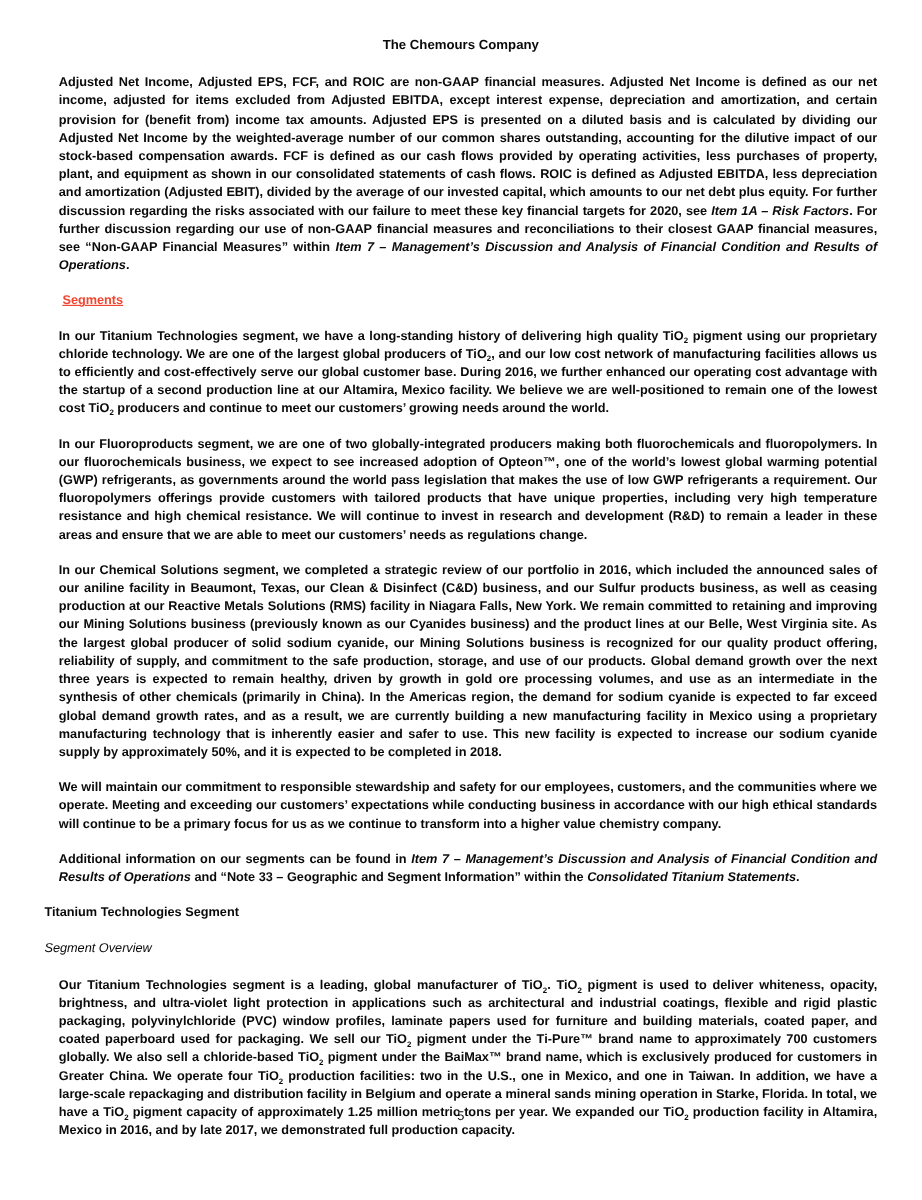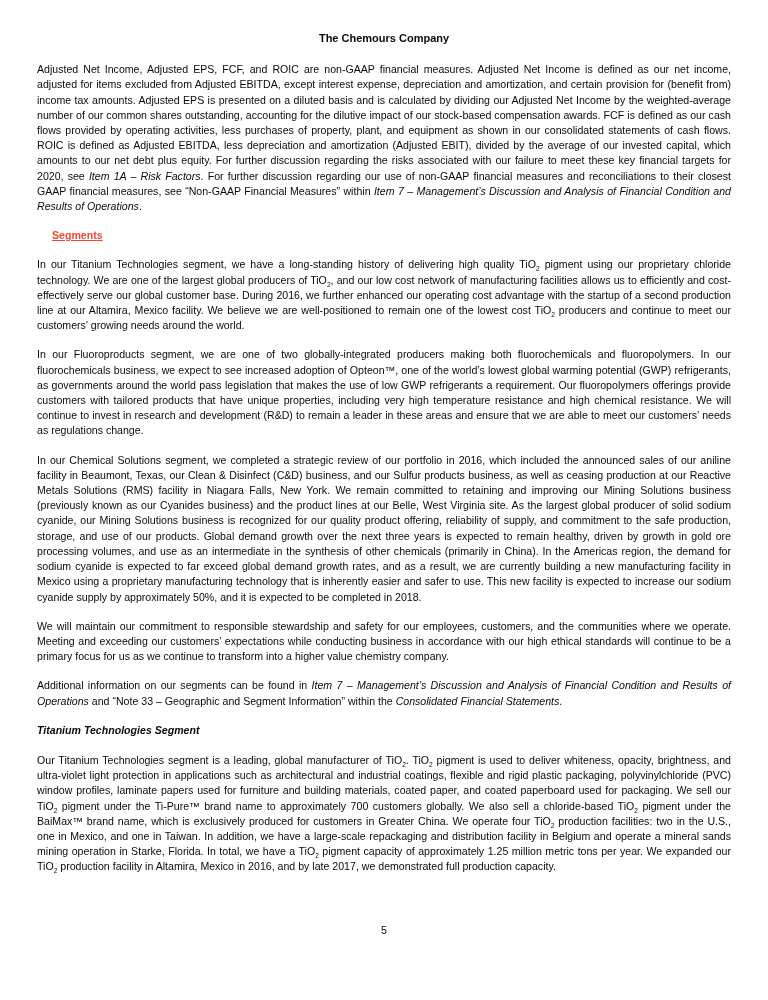--- a/index.html
+++ b/index.html
@@ -20,33 +20,33 @@
     color: #0a0a0a;
     overflow: hidden;
   }
   .doc-title {
     text-align: center;
     font-weight: bold;
     font-size: 11px;
     margin: 0 0 16px 0;
   }
   .para {
-    margin: 0 0 14px 0;
+    margin: 0 0 14px 12px;
     text-align: justify;
+    font-weight: bold;
   }
   .heading-red {
     color: #f0462f;
     font-weight: bold;
     text-decoration: underline;
     font-size: 10.6px;
     margin: 3px 0 14px 15px;
   }
   .heading-bold-italic {
     font-weight: bold;
-    font-style: italic;
     font-size: 10.6px;
     margin: 0 0 15px 0;
   }
   .heading-italic {
     font-style: italic;
     font-weight: normal;
     font-size: 10.6px;
     margin: 0 0 15px 0;
   }
   sub, sup {
@@ -74,22 +74,23 @@
   <div class="heading-red">Segments</div>
 
   <p class="para"><span>In our Titanium Technologies segment, we have a long-standing history of delivering high quality TiO</span><sub>2</sub><span> pigment using our proprietary chloride technology. We are one of the largest global producers of TiO</span><sub>2</sub><span>, and our low cost network of manufacturing facilities allows us to efficiently and cost-effectively serve our global customer base. During 2016, we further enhanced our operating cost advantage with the startup of a second production line at our Altamira, Mexico facility. We believe we are well-positioned to remain one of the lowest cost TiO</span><sub>2</sub><span> producers and continue to meet our customers’ growing needs around the world.</span></p>
 
   <p class="para"><span>In our Fluoroproducts segment, we are one of two globally-integrated producers making both fluorochemicals and fluoropolymers. In our fluorochemicals business, we expect to see increased adoption of Opteon™, one of the world’s lowest global warming potential (GWP) refrigerants, as governments around the world pass legislation that makes the use of low GWP refrigerants a requirement. Our fluoropolymers offerings provide customers with tailored products that have unique properties, including very high temperature resistance and high chemical resistance. We will continue to invest in research and development (R&amp;D) to remain a leader in these areas and ensure that we are able to meet our customers’ needs as regulations change.</span></p>
 
   <p class="para"><span>In our Chemical Solutions segment, we completed a strategic review of our portfolio in 2016, which included the announced sales of our aniline facility in Beaumont, Texas, our Clean &amp; Disinfect (C&amp;D) business, and our Sulfur products business, as well as ceasing production at our Reactive Metals Solutions (RMS) facility in Niagara Falls, New York. We remain committed to retaining and improving our Mining Solutions business (previously known as our Cyanides business) and the product lines at our Belle, West Virginia site. As the largest global producer of solid sodium cyanide, our Mining Solutions business is recognized for our quality product offering, reliability of supply, and commitment to the safe production, storage, and use of our products. Global demand growth over the next three years is expected to remain healthy, driven by growth in gold ore processing volumes, and use as an intermediate in the synthesis of other chemicals (primarily in China). In the Americas region, the demand for sodium cyanide is expected to far exceed global demand growth rates, and as a result, we are currently building a new manufacturing facility in Mexico using a proprietary manufacturing technology that is inherently easier and safer to use. This new facility is expected to increase our sodium cyanide supply by approximately 50%, and it is expected to be completed in 2018.</span></p>
 
   <p class="para"><span>We will maintain our commitment to responsible stewardship and safety for our employees, customers, and the communities where we operate. Meeting and exceeding our customers’ expectations while conducting business in accordance with our high ethical standards will continue to be a primary focus for us as we continue to transform into a higher value chemistry company.</span></p>
 
-  <p class="para"><span>Additional information on our segments can be found in </span><i>Item 7 – Management’s Discussion and Analysis of Financial Condition and Results of Operations</i><span> and “Note 33 – Geographic and Segment Information” within the </span><i>Consolidated Financial Statements</i><span>.</span></p>
+  <p class="para"><span>Additional information on our segments can be found in </span><i>Item 7 – Management’s Discussion and Analysis of Financial Condition and Results of Operations</i><span> and “Note 33 – Geographic and Segment Information” within the </span><i>Consolidated Titanium Statements</i><span>.</span></p>
 
   <div class="heading-bold-italic">Titanium Technologies Segment</div>
 
+  <div class="heading-italic">Segment Overview</div>
 
   <p class="para"><span>Our Titanium Technologies segment is a leading, global manufacturer of TiO</span><sub>2</sub><span>. TiO</span><sub>2</sub><span> pigment is used to deliver whiteness, opacity, brightness, and ultra-violet light protection in applications such as architectural and industrial coatings, flexible and rigid plastic packaging, polyvinylchloride (PVC) window profiles, laminate papers used for furniture and building materials, coated paper, and coated paperboard used for packaging. We sell our TiO</span><sub>2</sub><span> pigment under the Ti-Pure™ brand name to approximately 700 customers globally. We also sell a chloride-based TiO</span><sub>2</sub><span> pigment under the BaiMax™ brand name, which is exclusively produced for customers in Greater China. We operate four TiO</span><sub>2</sub><span> production facilities: two in the U.S., one in Mexico, and one in Taiwan. In addition, we have a large-scale repackaging and distribution facility in Belgium and operate a mineral sands mining operation in Starke, Florida. In total, we have a TiO</span><sub>2</sub><span> pigment capacity of approximately 1.25 million metric tons per year. We expanded our TiO</span><sub>2</sub><span> production facility in Altamira, Mexico in 2016, and by late 2017, we demonstrated full production capacity.</span></p>
 
   <div class="page-number">5</div>
 
 </div>
 
 </body></html>

